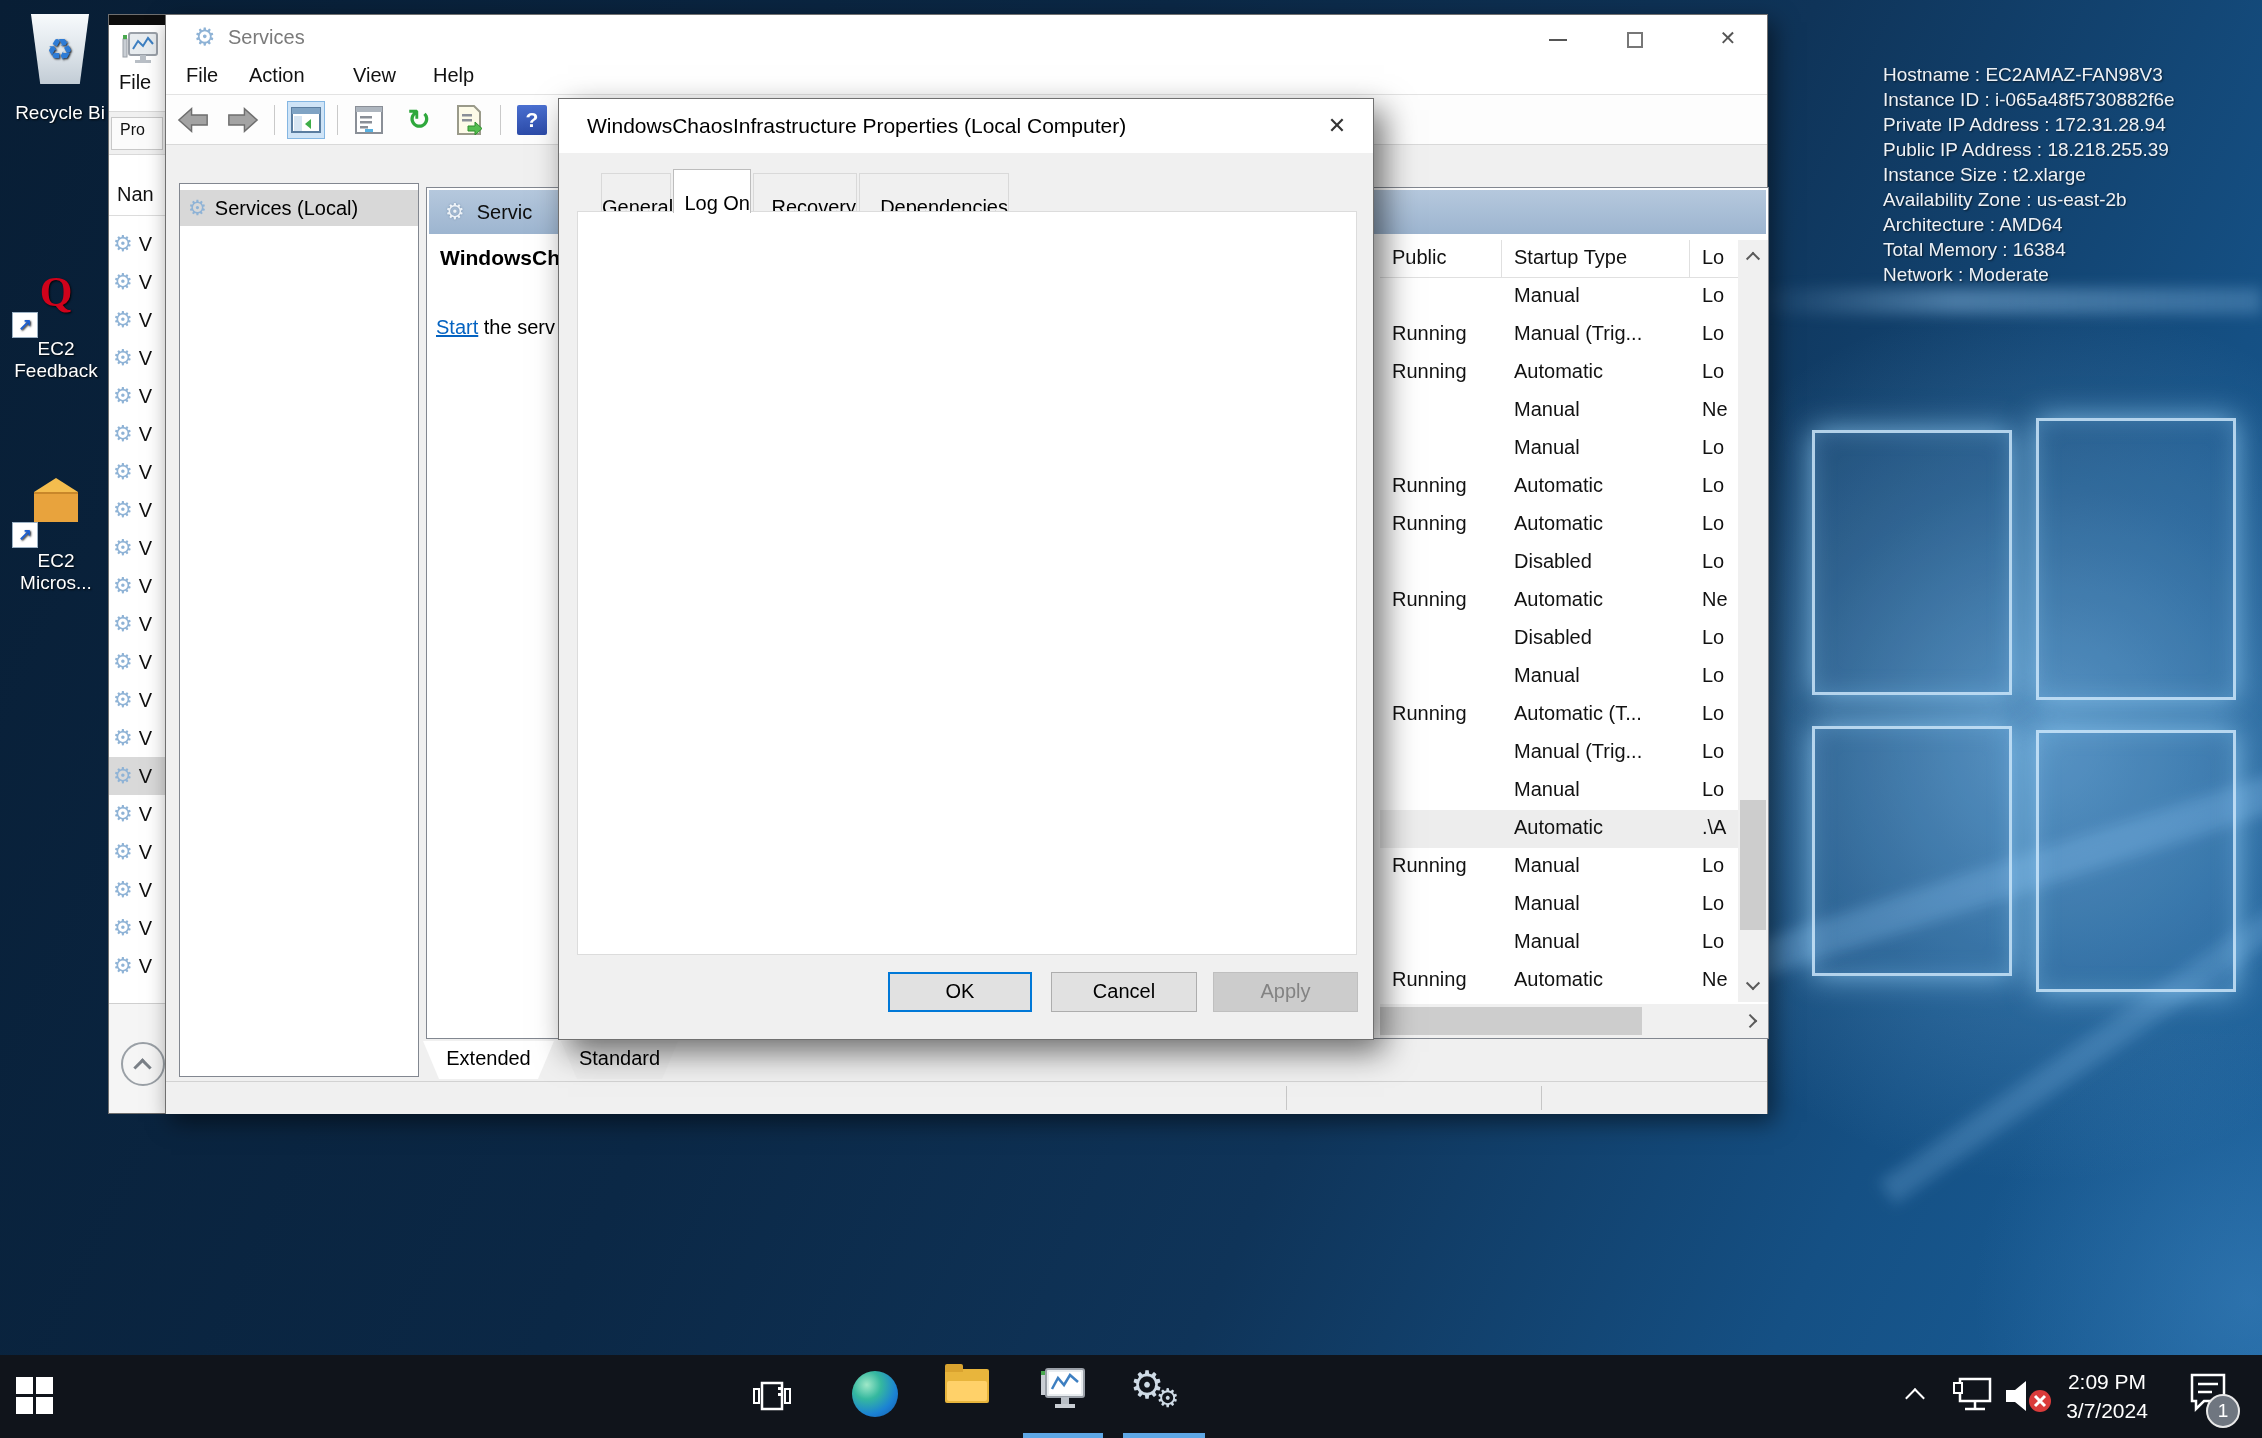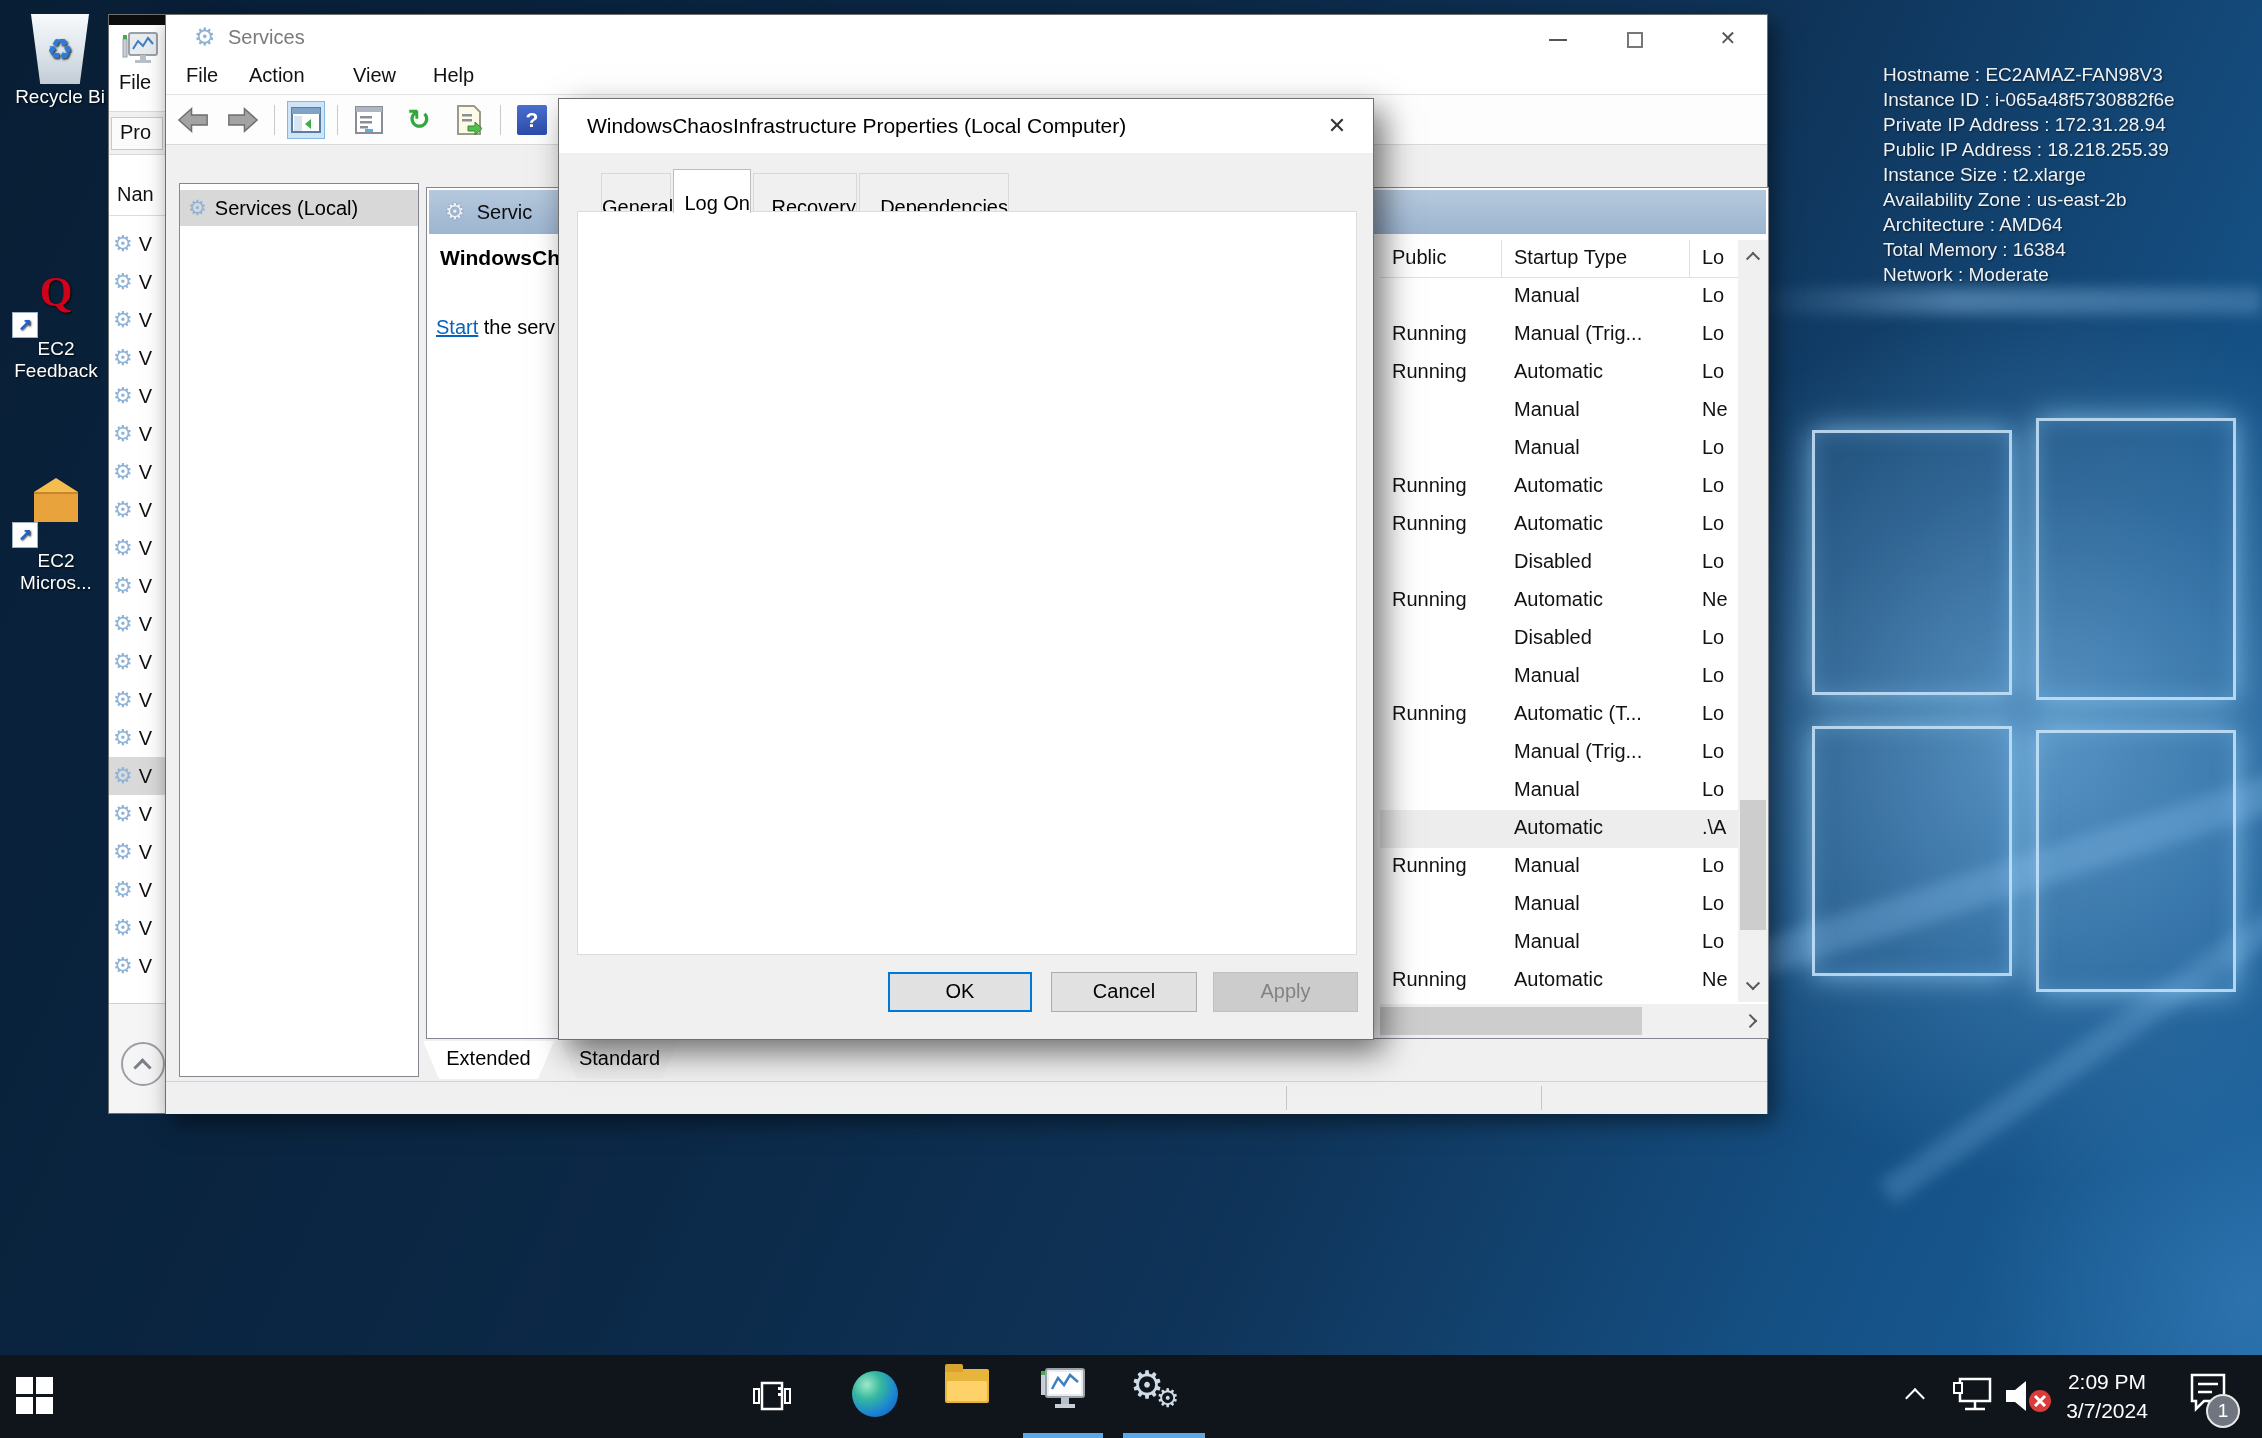--- a/index.html
+++ b/index.html
@@ -41,21 +41,21 @@
     box-shadow:6px 8px 22px rgba(0,0,0,.5); }
   .gear { color:#8fb3d6; }
 
   
   .bg-win { position:absolute; left:108px; top:14px; width:58px; height:1100px; background:#fff;
     border:1px solid #6f6f6f; overflow:hidden; }
   .bg-black { position:absolute; left:0; top:0; width:100%; height:10px; background:#0d0d0d; }
   .bg-file { position:absolute; left:10px; top:56px; font-size:20px; color:#111; }
   .bg-toolbar { position:absolute; left:0; top:96px; width:100%; height:44px; background:#f0f0f0; border-top:1px solid #d9d9d9; border-bottom:1px solid #d9d9d9; }
   .bg-pro { position:absolute; left:2px; top:5px; width:52px; height:33px; background:#fbfbfb; border:1px solid #c8c8c8;
-    font-size:20px; color:#111; padding:3px 0 0 8px; }
+    font-size:16px; color:#111; padding:3px 0 0 8px; }
   .bg-nan { position:absolute; left:8px; top:168px; font-size:20px; color:#111; }
   .bg-rows { position:absolute; left:0; top:210px; width:100%; }
   .bgrow { height:38px; display:flex; align-items:center; padding-left:4px; font-size:20px; color:#111; }
   .bgrow .gear { font-size:22px; margin-right:6px; }
   .bgrow.sel { background:#d9d9d9; }
   .bg-foot { position:absolute; left:0; top:988px; width:100%; height:112px; background:#f5f5f5; border-top:1px solid #cfcfcf; }
   .circ-chev { position:absolute; left:12px; top:38px; width:44px; height:44px; border:2px solid #9aa0a6; border-radius:50%; }
   .circ-chev i { position:absolute; left:13px; top:17px; width:13px; height:13px; border-left:3px solid #7a8087; border-top:3px solid #7a8087; transform:rotate(45deg); }
 
   
@@ -190,21 +190,21 @@
       <div>Availability Zone : us-east-2b</div>
       <div>Architecture : AMD64</div>
       <div>Total Memory : 16384</div>
       <div>Network : Moderate</div>
     </div>
 
   <div class="dicon" style="left:4px;top:14px;width:112px;">
     <div class="bin-body">
         <span>♻</span>
       </div>
-    <div style="margin-top:2px;white-space:nowrap;overflow:hidden;">Recycle Bi</div>
+    <div style="margin-top:18px;white-space:nowrap;overflow:hidden;">Recycle Bi</div>
   </div>
 
   <div class="dicon" style="left:0px;top:272px;width:112px;">
     <div class="q-glyph">Q</div>
     <div class="shortcut" style="left:12px;top:40px;">↗</div>
     <div style="margin-top:26px;">EC2</div>
     <div>Feedback</div>
   </div>
 
   <div class="dicon" style="left:0px;top:478px;width:112px;">

